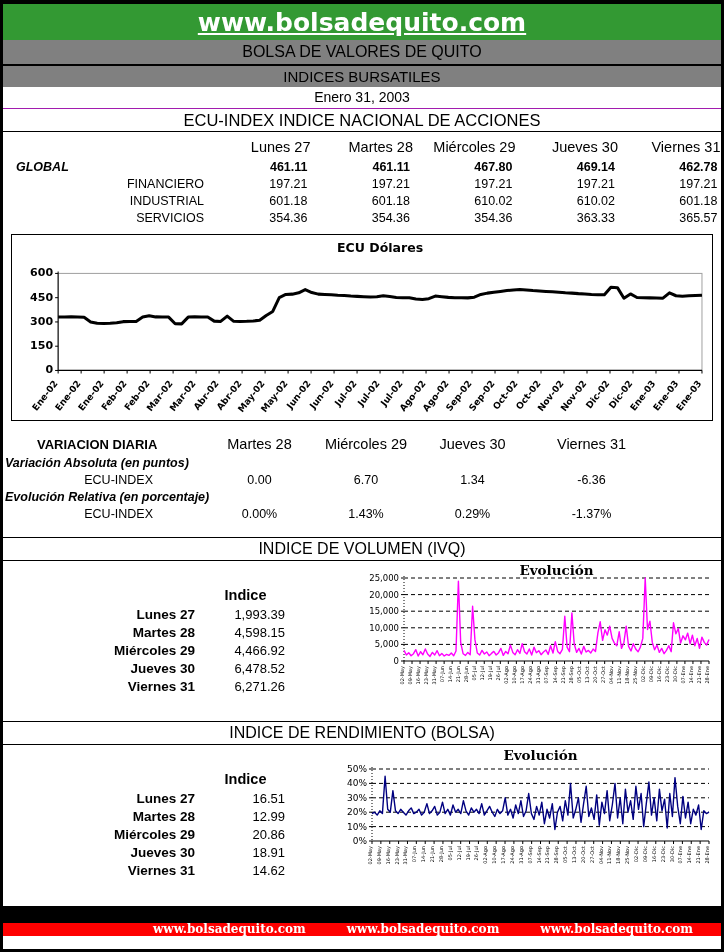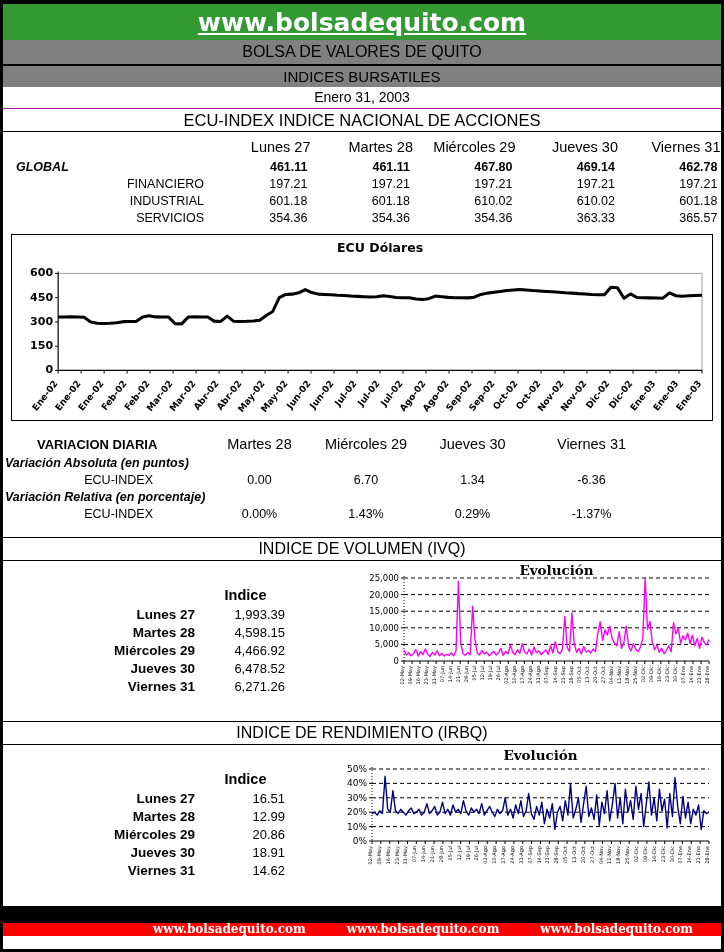--- a/index.html
+++ b/index.html
@@ -193,21 +193,21 @@
       <div class="vh">Viernes  31</div>
 
       <div class="vsub">Variación Absoluta (en puntos)</div>
 
       <div class="vlabel">ECU-INDEX</div>
       <div class="vval">0.00</div>
       <div class="vval">6.70</div>
       <div class="vval">1.34</div>
       <div class="vval">-6.36</div>
 
-      <div class="vsub">Variación Relativa (en porcentaje)</div>
+      <div class="vsub">Evolución Relativa (en porcentaje)</div>
 
       <div class="vlabel">ECU-INDEX</div>
       <div class="vval">0.00%</div>
       <div class="vval">1.43%</div>
       <div class="vval">0.29%</div>
       <div class="vval">-1.37%</div>
     </div>
 
     <div class="sec-title first">INDICE DE VOLUMEN (IVQ)</div>
     <div class="sec-content ivq">
@@ -320,21 +320,21 @@
           <text x="332.9473684210526" y="102" text-anchor="end" font-size="5" font-weight="normal" font-family="&quot;DejaVu Sans&quot;,sans-serif" transform="rotate(-90 332.9473684210526 102)">14-Ene</text>
           <line x1="340.9736842105263" y1="97" x2="340.9736842105263" y2="100" stroke="#000" stroke-width="1"></line>
           <text x="340.9736842105263" y="102" text-anchor="end" font-size="5" font-weight="normal" font-family="&quot;DejaVu Sans&quot;,sans-serif" transform="rotate(-90 340.9736842105263 102)">21-Ene</text>
           <line x1="349" y1="97" x2="349" y2="100" stroke="#000" stroke-width="1"></line>
           <text x="349" y="102" text-anchor="end" font-size="5" font-weight="normal" font-family="&quot;DejaVu Sans&quot;,sans-serif" transform="rotate(-90 349 102)">28-Ene</text>
           <text x="196.5" y="11" text-anchor="middle" font-size="13.5" font-weight="bold" font-family="&quot;DejaVu Serif&quot;,serif">Evolución</text>
           <polyline points="44.0,86.4 46.4,91.0 48.7,88.7 51.1,91.7 53.5,89.7 55.8,85.7 58.2,92.0 60.6,87.7 62.9,90.7 65.3,85.0 67.6,90.0 70.0,92.4 72.4,88.4 74.7,91.0 77.1,86.7 79.5,91.7 81.8,89.4 84.2,92.0 86.6,90.4 88.9,91.4 91.3,89.0 93.7,91.7 96.0,87.0 98.4,17.3 100.7,78.7 103.1,89.7 105.5,91.4 107.8,88.4 110.2,90.7 112.6,42.2 114.9,75.4 117.3,89.0 119.7,91.0 122.0,86.4 124.4,90.0 126.8,88.0 129.1,91.7 131.5,89.4 133.8,87.4 136.2,91.0 138.6,88.7 140.9,84.4 143.3,91.4 145.7,87.4 148.0,89.7 150.4,81.1 152.8,88.4 155.1,90.7 157.5,85.7 159.9,89.4 162.2,79.7 164.6,87.7 166.9,90.0 169.3,85.0 171.7,91.0 174.0,83.1 176.4,88.7 178.8,86.7 181.1,90.7 183.5,88.0 185.9,86.0 188.2,90.4 190.6,81.7 193.0,89.0 195.3,77.7 197.7,87.4 200.0,89.7 202.4,85.4 204.8,52.2 207.1,83.1 209.5,87.7 211.9,48.9 214.2,79.7 216.6,88.4 219.0,84.4 221.3,90.0 223.7,82.4 226.1,88.0 228.4,86.4 230.8,89.0 233.1,85.0 235.5,87.4 237.9,68.8 240.2,57.8 242.6,76.4 245.0,65.8 247.3,71.1 249.7,62.1 252.1,74.4 254.4,79.1 256.8,81.7 259.2,67.8 261.5,84.4 263.9,78.4 266.2,62.1 268.6,82.4 271.0,87.0 273.3,79.7 275.7,85.0 278.1,87.7 280.4,83.1 282.8,74.4 285.2,14.0 287.5,65.5 289.9,57.2 292.3,78.4 294.6,85.7 297.0,81.1 299.3,88.4 301.7,84.4 304.1,89.7 306.4,86.4 308.8,81.7 311.2,87.7 313.5,58.8 315.9,69.8 318.3,64.5 320.6,79.1 323.0,71.8 325.4,75.8 327.7,69.1 330.1,79.7 332.4,71.1 334.8,81.7 337.2,74.4 339.5,84.4 341.9,73.1 344.3,78.4 346.6,81.1 349.0,75.4" fill="none" stroke="#FF00FF" stroke-width="1.4" stroke-linejoin="round"></polyline>
         </svg>
     </div>
 
-    <div class="sec-title second">INDICE DE RENDIMIENTO (IRBQ)</div>
+    <div class="sec-title second">INDICE DE RENDIMIENTO (BOLSA)</div>
     <div class="sec-content irbq">
       <div class="mini-table">
         <div class="mh">Indice</div>
         <div class="md">Lunes 27</div>
         <div class="mv">16.51</div>
         <div class="md">Martes 28</div>
         <div class="mv">12.99</div>
         <div class="md">Miércoles 29</div>
         <div class="mv">20.86</div>
         <div class="md">Jueves 30</div>

